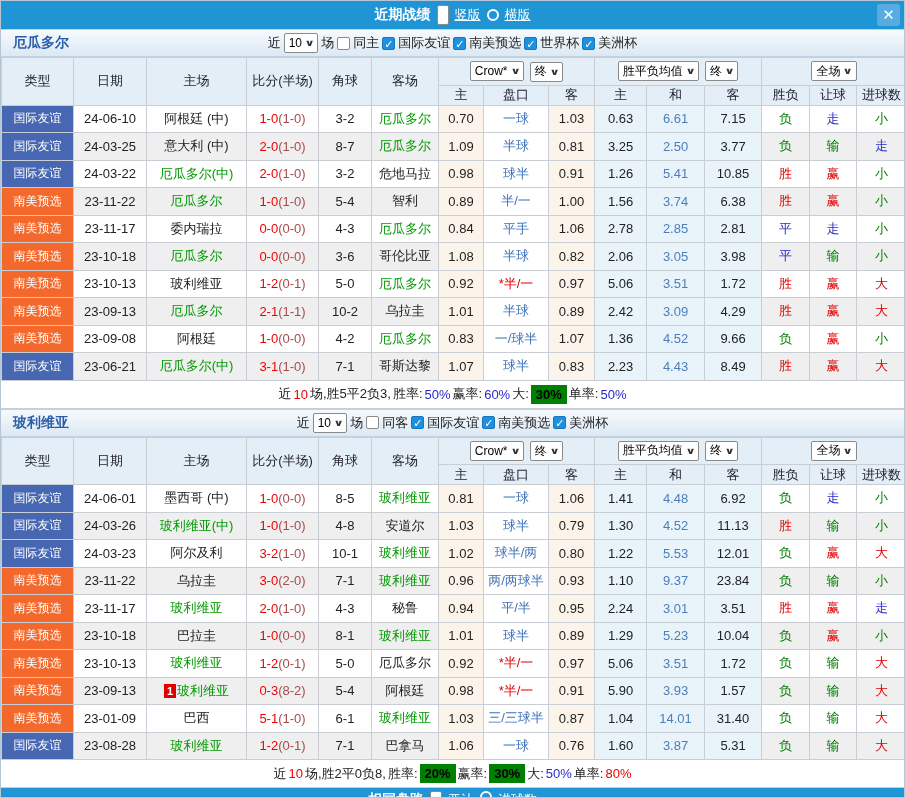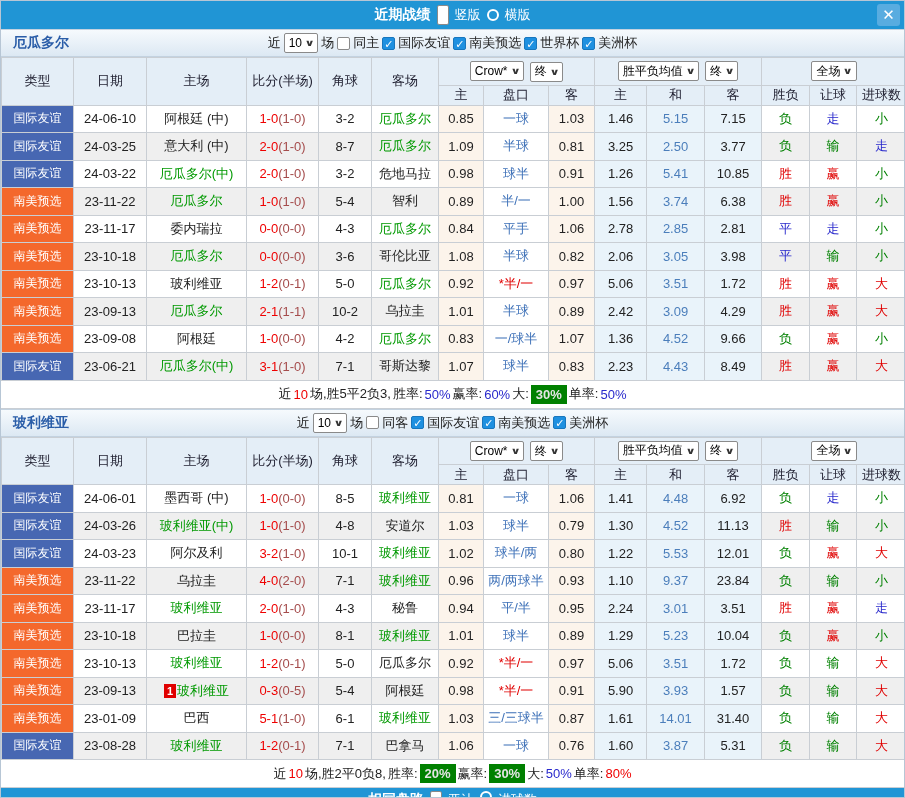--- a/index.html
+++ b/index.html
@@ -10,21 +10,21 @@
     width: 905px; height: 798px; overflow: hidden;
     border: 1px solid #b7c6d5;
   }
   
   .bar {
     background: #2095d5; color: #fff; height: 28px;
     display: flex; align-items: center; justify-content: center;
     position: relative; gap: 6px;
   }
   .bar .bar-title { font-weight: bold; font-size: 14px; }
-  .bar .bar-label { font-size: 13px; }
+  .bar .bar-label { font-size: 13px; text-decoration: underline; }
   .radio {
     width: 12px; height: 12px; border-radius: 50%;
     border: 2px solid #fff; display: inline-block; background: transparent;
     cursor: pointer;
   }
   .radio.sel { background: #fff; }
   .close-btn {
     position: absolute; right: 4px; top: 3px; width: 23px; height: 22px;
     background: #58ace0; border-radius: 3px; color: #fff;
     font-size: 15px; font-weight: bold; line-height: 22px; text-align: center;
@@ -76,21 +76,21 @@
   .badge {
     display: inline-block; background: #e00000; color: #fff; font-size: 11px;
     padding: 0 3px; margin-right: 1px; line-height: 14px; font-weight: bold;
   }
   
   .summary {
     height: 28px; display: flex; align-items: center; justify-content: center;
     font-size: 13px; color: #222; background: #fff; gap: 2px;
     border-bottom: 1px solid #c9ced4;
   }
-  .summary .hl { background: #008000; color: #e5e5e5; padding: 2px 5px; font-weight: bold; }
+  .summary .hl { background: #008000; color: #000000; padding: 2px 5px; font-weight: bold; }
 </style>
 </head>
 <body>
 
 <div class="bar">
   <span class="bar-title">近期战绩</span>
   <span class="radio sel"></span>
   <span class="bar-label">竖版</span>
   <span class="radio"></span>
   <span class="bar-label">横版</span>
@@ -183,25 +183,25 @@
       </tr>
     </thead>
     <tbody>
         <tr>
           <td class="comp" style="background: rgb(71, 103, 178);">国际友谊</td>
           <td class="par">24-06-10</td>
           <td class="par"><span>阿根廷 (中)</span></td>
           <td class="par"><span class="ft">1-0</span><span class="ht">(1-0)</span></td>
           <td class="par">3-2</td>
           <td class="par"><span class="t-green">厄瓜多尔</span></td>
-          <td class="bg-cream">0.85</td>
+          <td class="bg-cream">0.70</td>
           <td><span class="hdc">一球</span></td>
           <td class="bg-cream">1.03</td>
-          <td class="bg-blue">1.46</td>
-          <td class="bg-blue"><span class="edraw">5.15</span></td>
+          <td class="bg-blue">0.63</td>
+          <td class="bg-blue"><span class="edraw">6.61</span></td>
           <td class="bg-blue">7.15</td>
           <td class="par" style="color: rgb(0, 128, 0);">负</td>
           <td class="par" style="color: rgb(41, 41, 204);">走</td>
           <td class="par" style="color: rgb(0, 128, 0);">小</td>
         </tr>
         <tr>
           <td class="comp" style="background: rgb(71, 103, 178);">国际友谊</td>
           <td class="par">24-03-25</td>
           <td class="par"><span>意大利 (中)</span></td>
           <td class="par"><span class="ft">2-0</span><span class="ht">(1-0)</span></td>
@@ -502,21 +502,21 @@
           <td class="bg-blue"><span class="edraw">5.53</span></td>
           <td class="bg-blue">12.01</td>
           <td class="par" style="color: rgb(0, 128, 0);">负</td>
           <td class="par" style="color: rgb(224, 0, 0);">赢</td>
           <td class="par" style="color: rgb(224, 0, 0);">大</td>
         </tr>
         <tr>
           <td class="comp" style="background: rgb(244, 104, 44);">南美预选</td>
           <td class="par">23-11-22</td>
           <td class="par"><span>乌拉圭</span></td>
-          <td class="par"><span class="ft">4-0</span><span class="ht">(2-0)</span></td>
+          <td class="par"><span class="ft">3-0</span><span class="ht">(2-0)</span></td>
           <td class="par">7-1</td>
           <td class="par"><span class="t-green">玻利维亚</span></td>
           <td class="bg-cream">0.96</td>
           <td><span class="hdc">两/两球半</span></td>
           <td class="bg-cream">0.93</td>
           <td class="bg-blue">1.10</td>
           <td class="bg-blue"><span class="edraw">9.37</span></td>
           <td class="bg-blue">23.84</td>
           <td class="par" style="color: rgb(0, 128, 0);">负</td>
           <td class="par" style="color: rgb(0, 128, 0);">输</td>
@@ -570,21 +570,21 @@
           <td class="bg-blue"><span class="edraw">3.51</span></td>
           <td class="bg-blue">1.72</td>
           <td class="par" style="color: rgb(0, 128, 0);">负</td>
           <td class="par" style="color: rgb(0, 128, 0);">输</td>
           <td class="par" style="color: rgb(224, 0, 0);">大</td>
         </tr>
         <tr>
           <td class="comp" style="background: rgb(244, 104, 44);">南美预选</td>
           <td class="par">23-09-13</td>
           <td class="par"><span class="badge">1</span><span class="t-green">玻利维亚</span></td>
-          <td class="par"><span class="ft">0-3</span><span class="ht">(0-5)</span></td>
+          <td class="par"><span class="ft">0-3</span><span class="ht">(8-2)</span></td>
           <td class="par">5-4</td>
           <td class="par"><span>阿根廷</span></td>
           <td class="bg-cream">0.98</td>
           <td><span class="hdc chg">*半/一</span></td>
           <td class="bg-cream">0.91</td>
           <td class="bg-blue">5.90</td>
           <td class="bg-blue"><span class="edraw">3.93</span></td>
           <td class="bg-blue">1.57</td>
           <td class="par" style="color: rgb(0, 128, 0);">负</td>
           <td class="par" style="color: rgb(0, 128, 0);">输</td>
@@ -593,21 +593,21 @@
         <tr>
           <td class="comp" style="background: rgb(244, 104, 44);">南美预选</td>
           <td class="par">23-01-09</td>
           <td class="par"><span>巴西</span></td>
           <td class="par"><span class="ft">5-1</span><span class="ht">(1-0)</span></td>
           <td class="par">6-1</td>
           <td class="par"><span class="t-green">玻利维亚</span></td>
           <td class="bg-cream">1.03</td>
           <td><span class="hdc">三/三球半</span></td>
           <td class="bg-cream">0.87</td>
-          <td class="bg-blue">1.61</td>
+          <td class="bg-blue">1.04</td>
           <td class="bg-blue"><span class="edraw">14.01</span></td>
           <td class="bg-blue">31.40</td>
           <td class="par" style="color: rgb(0, 128, 0);">负</td>
           <td class="par" style="color: rgb(0, 128, 0);">输</td>
           <td class="par" style="color: rgb(224, 0, 0);">大</td>
         </tr>
         <tr>
           <td class="comp" style="background: rgb(71, 103, 178);">国际友谊</td>
           <td class="par">23-08-28</td>
           <td class="par"><span class="t-green">玻利维亚</span></td>

